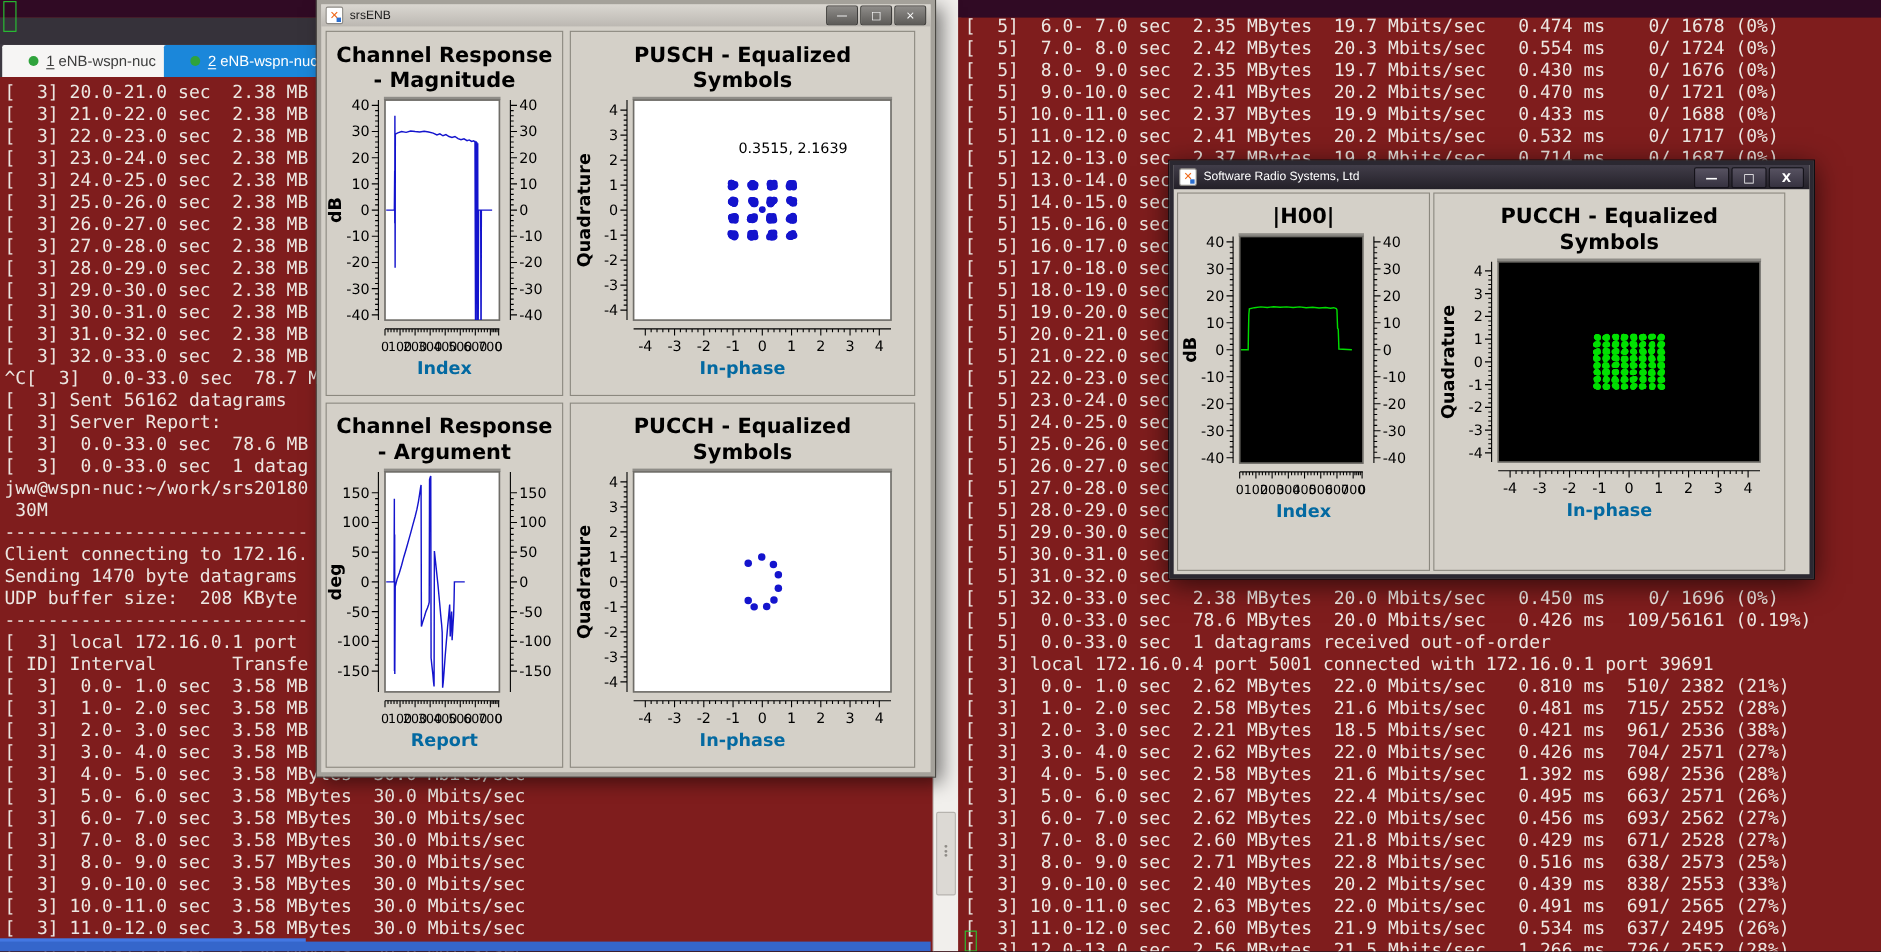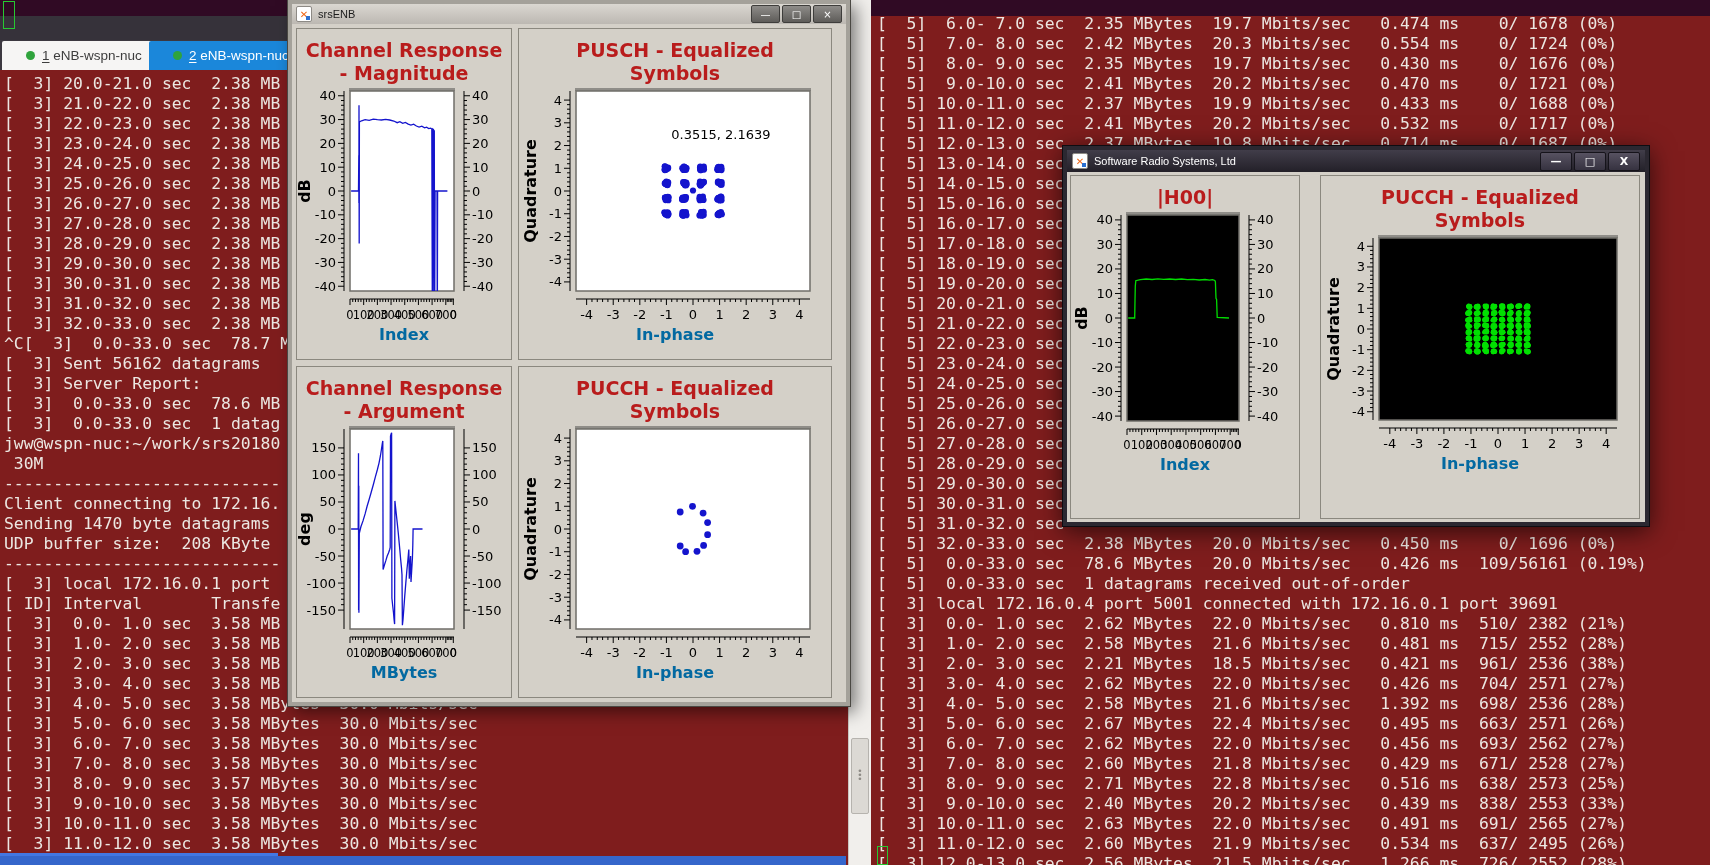--- a/index.html
+++ b/index.html
@@ -64,26 +64,26 @@
   .win-icon::after{content:"";position:absolute;right:1px;bottom:1px;width:4px;height:4px;background:#2b6fd0;}
   .win-buttons{margin-left:auto;display:flex;gap:2px;}
   .win-btn{width:27px;height:16px;display:flex;align-items:center;justify-content:center;
       border-radius:2px;font-size:10px;color:#ffffff;cursor:pointer;
       background:linear-gradient(#8e8c89,#5e5c59);border:1px solid #3e3d3b;}
   #srs-window .win-btn{width:30px;height:17px;background:linear-gradient(#575261,#363240);
       border:1px solid #15131a;font-size:11px;font-weight:bold;}
 
   .win-body{flex:1;display:grid;padding:4px;}
   #srsenb-body{grid-template-columns:216px 314px;grid-template-rows:1fr 1fr;gap:6px;}
-  #srs-body{grid-template-columns:230px 320px;grid-template-rows:1fr;gap:20px;padding:3px;border-radius:21px;}
+  #srs-body{grid-template-columns:230px 320px;grid-template-rows:1fr;gap:3px;padding:3px;border-radius:21px;}
 
   .panel{border:1px solid #8b887f;display:flex;flex-direction:column;align-items:center;
          padding-top:10px;background:#d4d0c8;overflow:hidden;}
   .plot-title{font-weight:bold;font-size:19px;line-height:1.2;text-align:center;
-              color:#b91c1c;white-space:pre-line;margin-bottom:2px;}
+              color:#000000;white-space:pre-line;margin-bottom:2px;}
   .plot-canvas{flex:0 0 auto;}
   .plot-xlabel{font-weight:bold;font-size:16px;color:#0369a1;margin-top:-4px;}
 </style>
 </head>
 <body>
 
 <div id="screen">
 
   <div class="terminal" id="left-terminal">
     <div id="left-topstrip"></div>
@@ -863,21 +863,21 @@
               <line x1="145.05263157894737" y1="212" x2="145.05263157894737" y2="215" stroke="#000" stroke-width="1"></line>
               <line x1="149.29473684210527" y1="212" x2="149.29473684210527" y2="215" stroke="#000" stroke-width="1"></line>
               <line x1="150.8" y1="212" x2="150.8" y2="215" stroke="#000" stroke-width="1"></line>
               <line x1="152.30526315789473" y1="212" x2="152.30526315789473" y2="215" stroke="#000" stroke-width="1"></line>
               <line x1="153.81052631578947" y1="212" x2="153.81052631578947" y2="215" stroke="#000" stroke-width="1"></line>
               <g clip-path="url(#clip-chan-arg)">
                 <path d="M53.1 104.0L60.2 104.0L60.5 28.3L60.6 185.1L60.8 60.8L60.9 187.8L61.3 108.3L62.9 101.8L65.0 95.9L67.1 88.9L69.1 81.3L71.2 74.3L73.2 67.2L75.3 59.7L77.3 52.1L79.4 44.5L81.0 38.1L82.4 31.0L83.5 24.0L84.3 18.6L84.8 15.9L85.1 144.5L86.5 139.7L87.9 135.4L89.2 131.0L90.6 127.8L91.7 124.5L92.2 122.4L92.5 11.0L93.1 8.9L93.6 7.8L93.9 173.2L94.7 180.8L95.5 187.8L96.1 194.8L96.6 199.1L96.9 75.9L97.7 83.5L98.5 91.0L99.3 98.6L100.2 107.2L101.0 115.9L101.8 124.5L102.6 133.7L103.5 142.9L104.0 149.9L104.4 200.2L105.0 194.8L105.8 184.0L106.7 171.6L107.8 158.1L108.9 145.1L110.0 133.7L110.8 124.5L111.3 153.7L111.9 141.8L112.6 131.0L113.0 157.0L113.7 145.1L114.4 133.7L114.8 120.2L115.1 104.0L124.5 104.0" fill="none" stroke="#1414cd" stroke-width="1.3"></path>
               </g>
               <text x="12" y="104" font-size="16" font-family="DejaVu Sans, sans-serif" fill="#000" text-anchor="middle" font-weight="bold" transform="rotate(-90 12 104)">deg</text>
             </svg></div>
-        <div class="plot-xlabel">MBytes</div>
+        <div class="plot-xlabel">Report</div>
       </div>
       <div class="panel">
         <div class="plot-title">PUCCH - Equalized
 Symbols</div>
         <div class="plot-canvas"><svg width="302" height="238" xmlns="http://www.w3.org/2000/svg">
               <defs>
                 <clipPath id="clip-pucch">
                   <rect x="52" y="4" width="234" height="200"></rect>
                 </clipPath>
               </defs>

